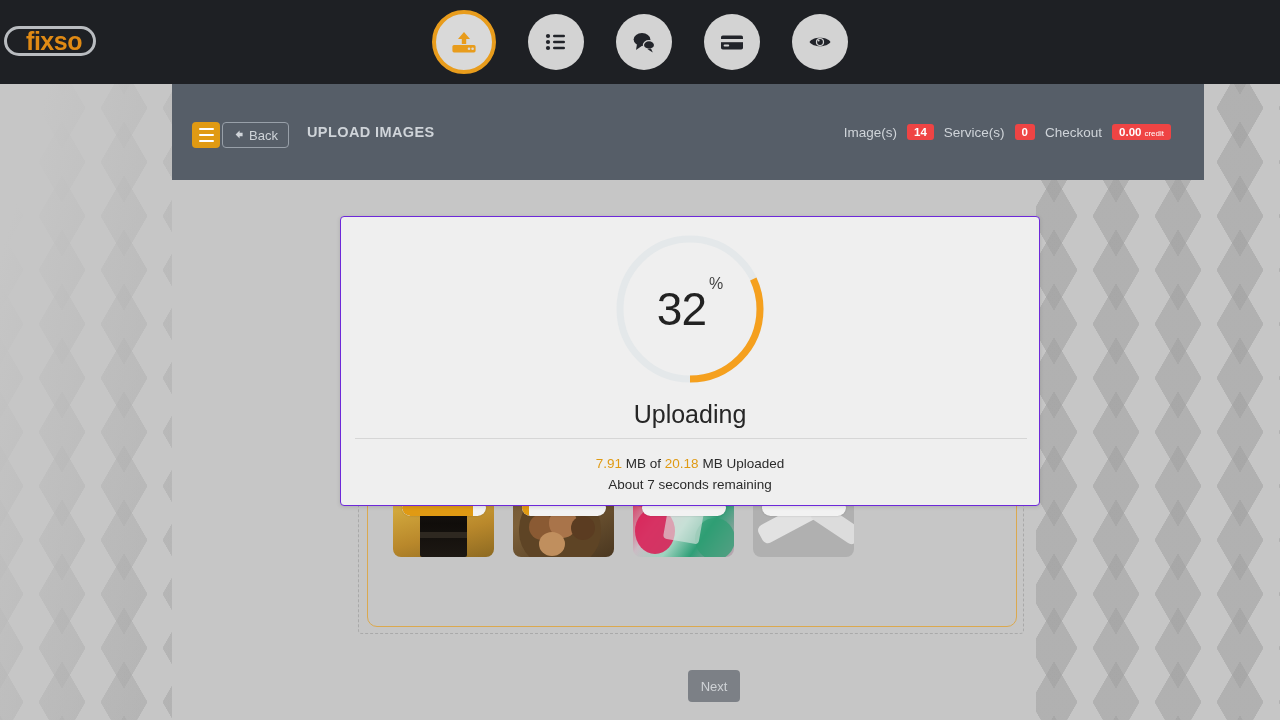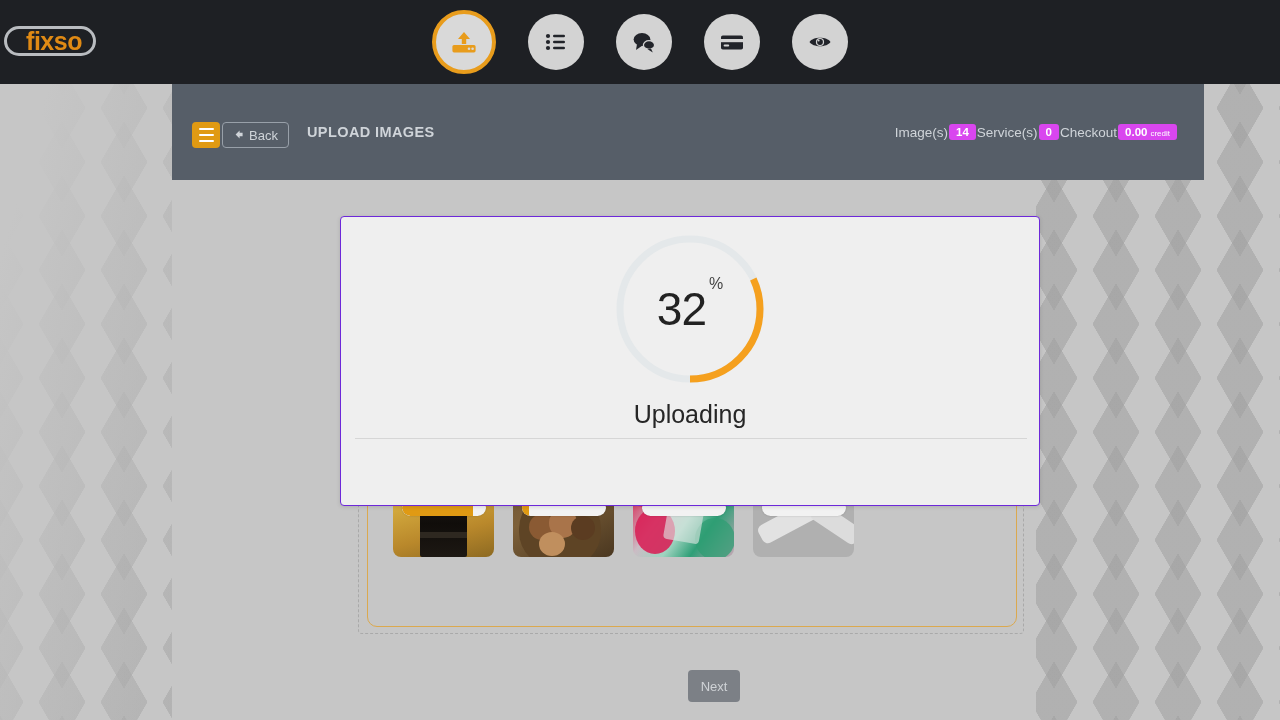--- a/index.html
+++ b/index.html
@@ -91,27 +91,27 @@
     height: 26px; padding: 0 10px;
     border: 1px solid #98a0a9; border-radius: 4px;
     display: flex; align-items: center; gap: 5px;
     color: #cfd4d9; font-size: 13px;
   }
   #page-title {
     position: absolute; left: 114px; top: 40px;
     color: #cfd4d9; font-size: 14.5px; font-weight: bold; letter-spacing: .4px; margin-left: 21px;
   }
   #head-right {
-    position: absolute; right: 27px; top: 40px;
-    display: flex; align-items: center; gap: 1px;
+    position: absolute; right: 33px; top: 40px;
+    display: flex; align-items: center; gap: 10px;
     color: #cfd4d9; font-size: 13.5px;
     white-space: nowrap;
   }
   .badge {
-    background: #d946ef; color: #fff;
+    background: #ef4444; color: #fff;
     border-radius: 3px; padding: 2px 7px;
     font-size: 11.5px; font-weight: bold;
     display: inline-flex; align-items: baseline; gap: 3px;
   }
   .badge sup { font-size: 8px; font-weight: normal; }
 
   
   #dropzone {
     position: absolute; left: 186px; top: 365px;
     width: 666px; height: 185px;
@@ -392,14 +392,23 @@
     </svg>
     <div id="pct">
       <span class="num">32</span>
       <span class="sym">%</span>
     </div>
   </div>
 
   <div id="modal-status">Uploading</div>
   <div id="modal-sep"></div>
 
+  <div id="modal-detail">
+    <div>
+      <span class="hl">7.91</span>
+      <span>MB of</span>
+      <span class="hl">20.18</span>
+      <span>MB Uploaded</span>
+    </div>
+    <div>About 7 seconds remaining</div>
+  </div>
 
 </div>
 
 </body></html>

